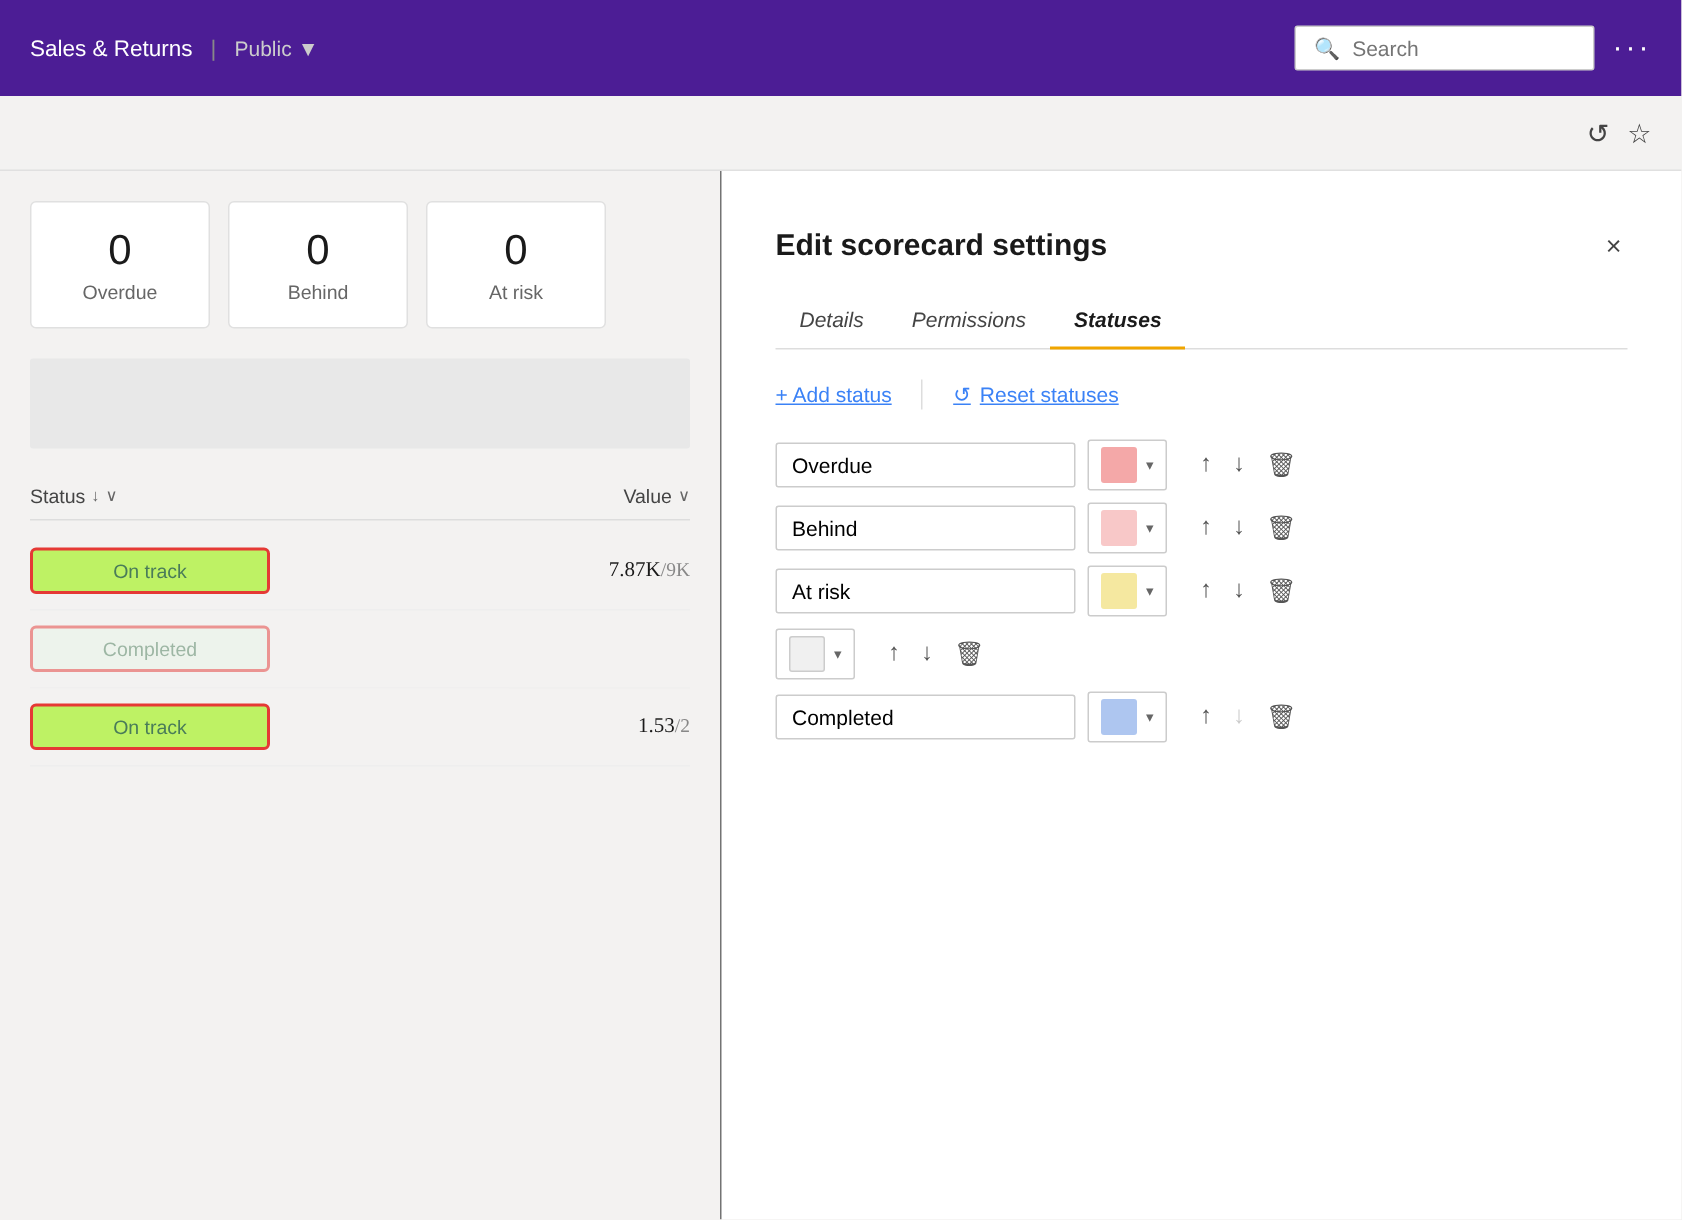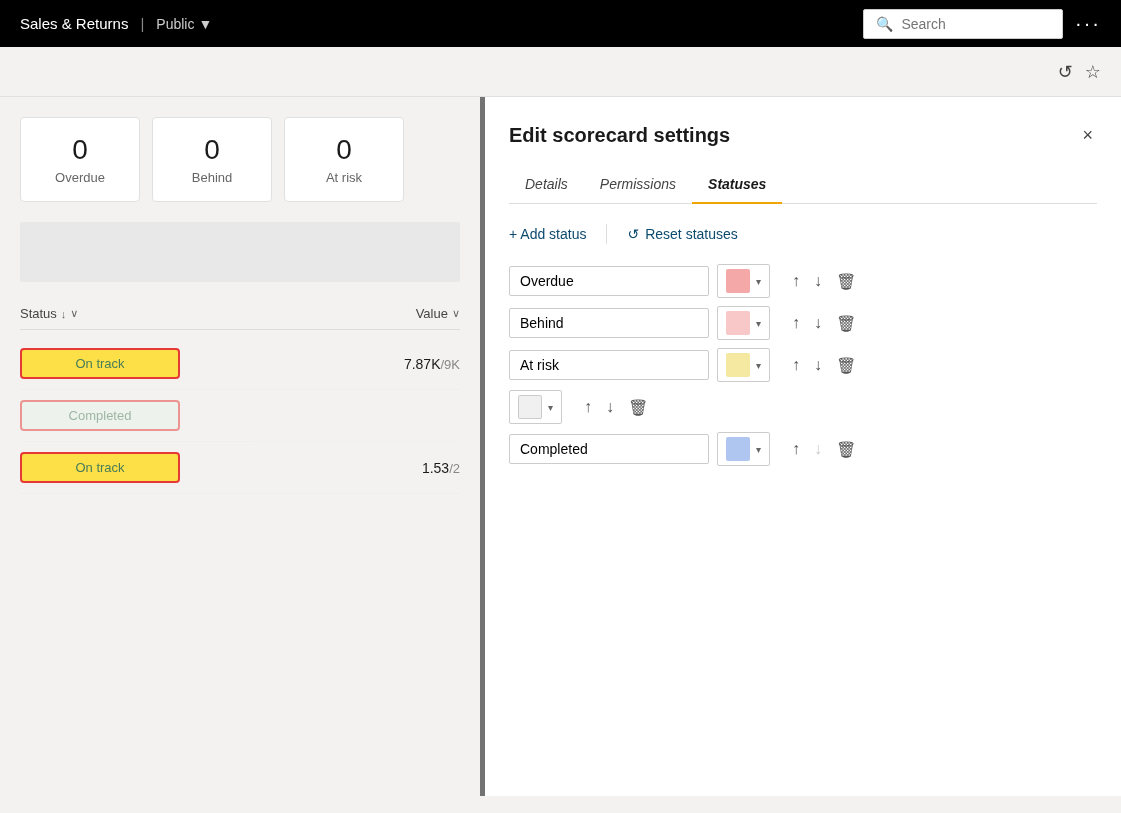--- a/index.html
+++ b/index.html
@@ -1,21 +1,21 @@
 <!DOCTYPE html>
 <html><head>
   <meta charset="utf-8">
   <style>
     * { box-sizing: border-box; margin: 0; padding: 0; }
     body { font-family: 'Segoe UI', Arial, sans-serif; font-size: 14px; background: #f3f2f1; width: 1121px; height: 813px; overflow: hidden; }
 
     
     .topbar {
-      background: #000000;
-      height: 47px;
+      background: #4c1d95;
+      height: 64px;
       display: flex;
       align-items: center;
       padding: 0 20px;
       justify-content: space-between;
     }
     .topbar-left {
       display: flex;
       align-items: center;
       color: white;
       font-size: 15px;
@@ -155,44 +155,45 @@
 
     
     .table-row {
       display: flex;
       align-items: center;
       justify-content: space-between;
       padding: 10px 0;
       border-bottom: 1px solid #eee;
     }
     .status-badge {
-      background: #fde047;
+      background: #bef264;
       color: #4a7c59;
       border: 2px solid #e53935;
       border-radius: 4px;
       padding: 6px 20px;
       font-size: 13px;
       min-width: 160px;
       text-align: center;
     }
     .row-value {
       font-size: 14px;
       color: #1a1a1a;
+      font-family: Liberation Serif, serif;
     }
     .row-value .target {
       color: #888;
       font-size: 13px;
     }
 
     
     .right-panel {
       flex: 1;
       background: white;
-      border-left: 5px solid #737373;
-      padding: 24px;
+      border-left: 1px solid #737373;
+      padding: 36px;
       overflow-y: auto;
       position: relative;
     }
     .dialog-header {
       display: flex;
       justify-content: space-between;
       align-items: center;
       margin-bottom: 16px;
     }
     .dialog-title {
@@ -240,25 +241,26 @@
       display: flex;
       gap: 20px;
       margin-bottom: 20px;
       align-items: center;
     }
     .dialog-toolbar-btn {
       display: flex;
       align-items: center;
       gap: 6px;
       font-size: 14px;
-      color: #0c4a6e;
+      color: #3b82f6;
       cursor: pointer;
       background: none;
       border: none;
       padding: 0;
+      text-decoration: underline;
     }
 
     
     .status-list {
       display: flex;
       flex-direction: column;
       gap: 8px;
     }
     .status-item {
       display: flex;

